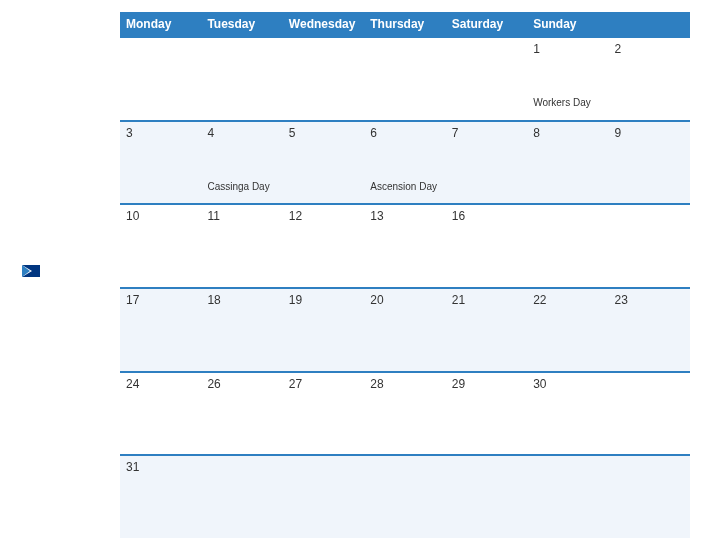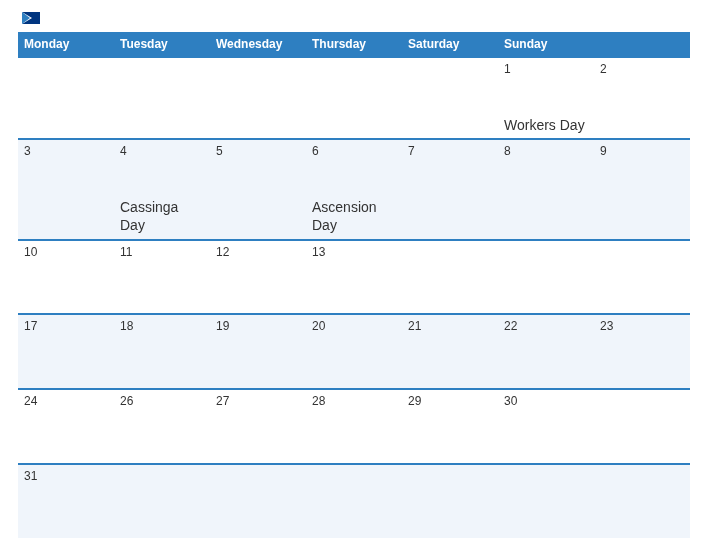--- a/index.html
+++ b/index.html
@@ -8,21 +8,20 @@
       height: 550px;
       background: #fff;
       font-family: Arial, sans-serif;
       overflow: hidden;
     }
     .page {
       width: 708px;
       height: 550px;
       padding: 12px 18px 12px 18px;
       display: flex;
-      flex-direction: column;
     }
     
     .header {
       display: flex;
       align-items: center;
       justify-content: space-between;
       margin-bottom: 8px;
     }
     .logo {
       display: flex;
@@ -102,21 +101,21 @@
     .cal-week:nth-child(even) .cal-cell {
       background: #f0f5fb;
     }
     .day-num {
       font-size: 12px;
       color: #333;
       display: block;
       margin-bottom: 2px;
     }
     .holiday {
-      font-size: 14px;
+      font-size: 10px;
       color: #333;
       display: block;
       line-height: 1.3;
       margin-top: 40px;
     }
     .empty-cell {
       background: inherit;
     }
   </style>
 </head>
@@ -197,20 +196,23 @@
           </div>
           <div class="cal-cell">
             <span class="day-num">11</span>
           </div>
           <div class="cal-cell">
             <span class="day-num">12</span>
           </div>
           <div class="cal-cell">
             <span class="day-num">13</span>
           </div>
+          <div class="cal-cell">
+            <span class="day-num">16</span>
+          </div>
         </div>
         <div class="cal-week">
           <div class="cal-cell">
             <span class="day-num">17</span>
           </div>
           <div class="cal-cell">
             <span class="day-num">18</span>
           </div>
           <div class="cal-cell">
             <span class="day-num">19</span>

